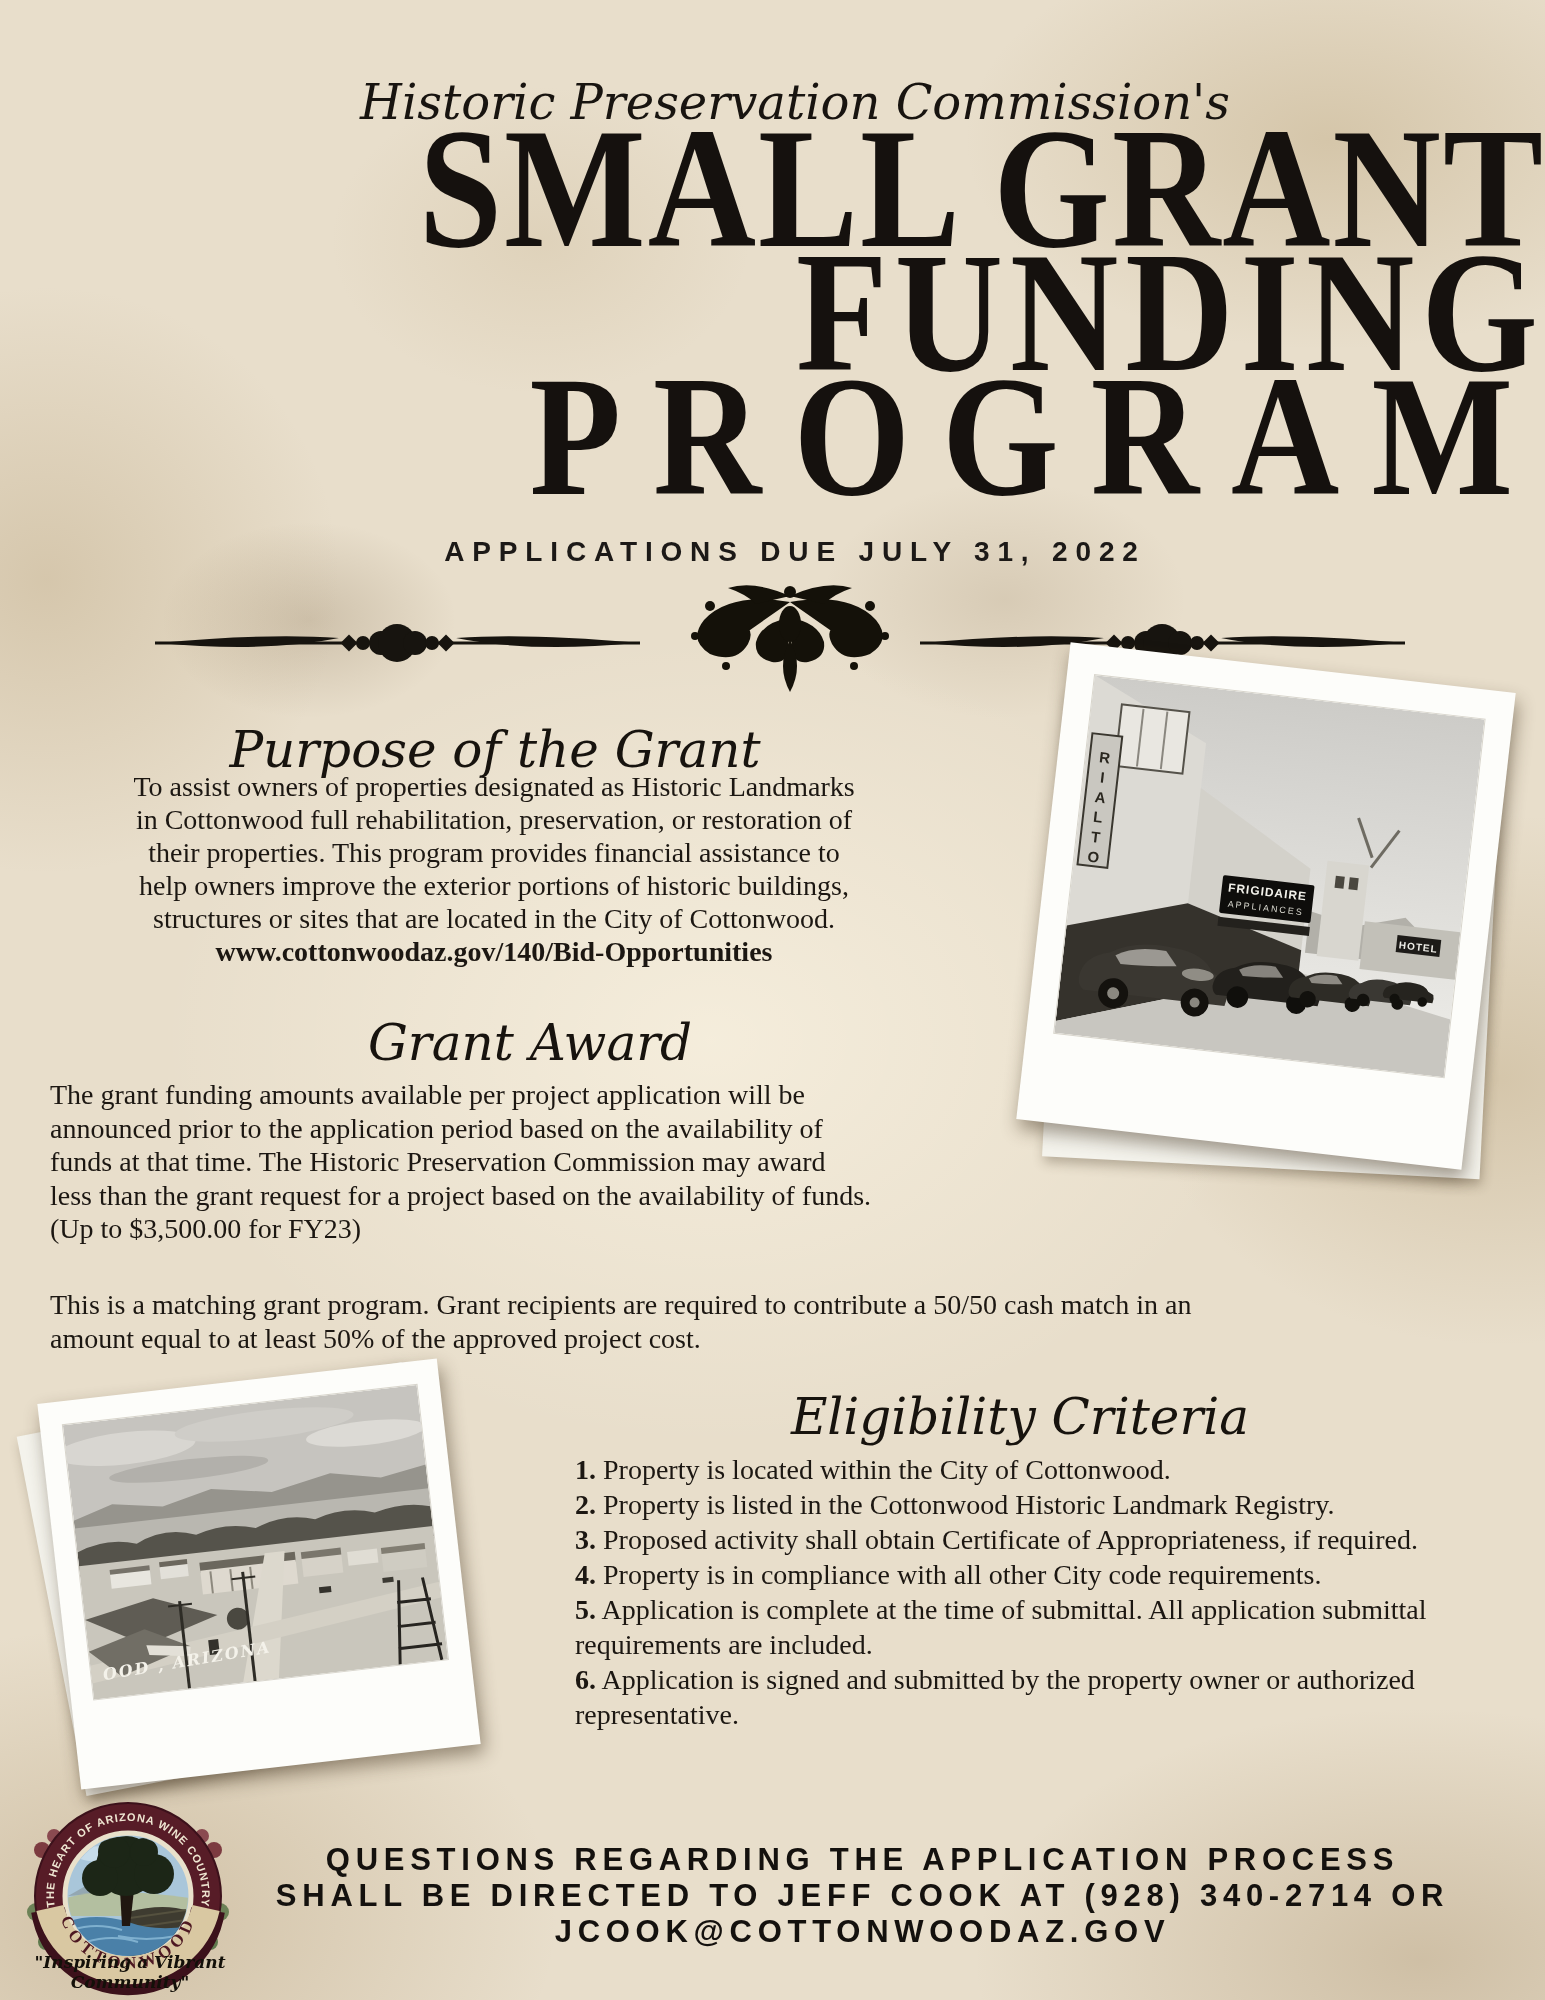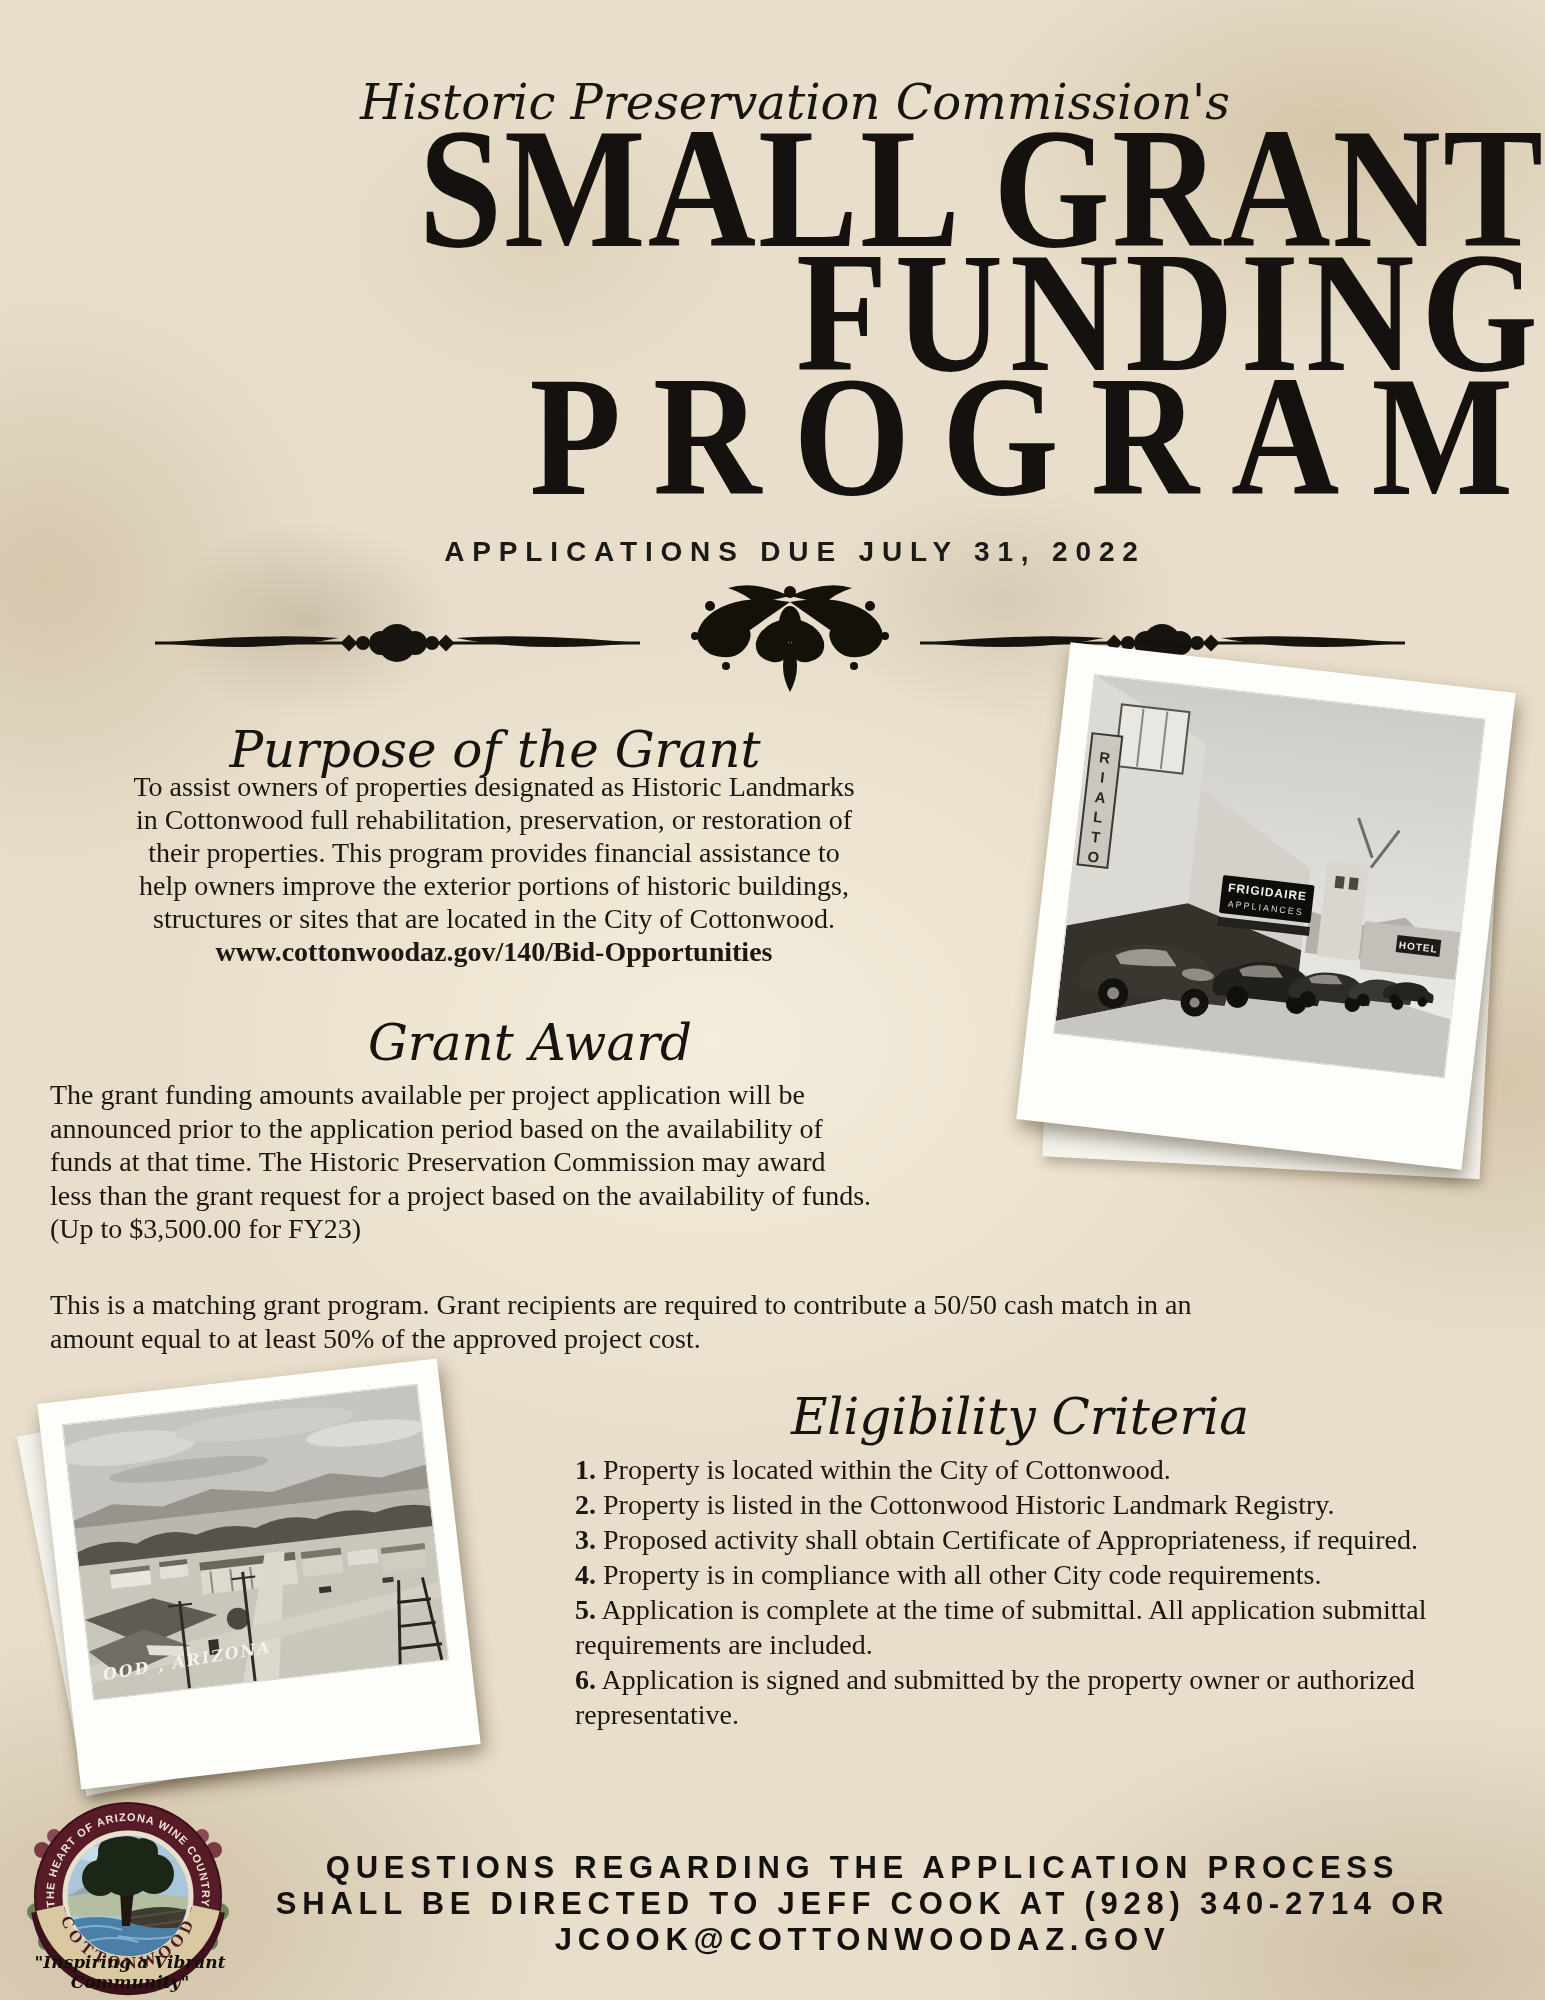--- a/index.html
+++ b/index.html
@@ -49,21 +49,21 @@
   .grant-h{top:1016px;left:40px;width:980px;}
   .grant-body{top:1078px;left:50px;width:1060px;text-align:left;
     font-size:28px;line-height:33.5px;color:#1c1712;}
   .matching{top:1288px;left:50px;width:1445px;text-align:left;
     font-size:28px;line-height:34px;color:#1c1712;}
   .elig-h{top:1390px;left:540px;width:960px;}
   .elig{top:1452px;left:575px;width:948px;font-size:28px;line-height:35px;color:#1c1712;}
   .elig .item b{font-weight:700;}
   
   .footer{top:1842px;left:185px;width:1355px;text-align:center;
-    font-family:"Liberation Sans",sans-serif;font-weight:700;color:#14110e;margin-top:8px;}
+    font-family:"Liberation Sans",sans-serif;font-weight:700;color:#14110e;}
   .footer .fl{font-size:31px;line-height:36px;letter-spacing:.185em;white-space:nowrap;}
   .logo{left:26px;top:1794px;width:205px;height:205px;}
   .tagline{left:18px;top:1952px;width:224px;text-align:center;
     font:italic 700 17px/1.2 "DejaVu Serif",serif;color:#131009;}
 </style>
 </head>
 <body>
 
 <div class="page">
 

